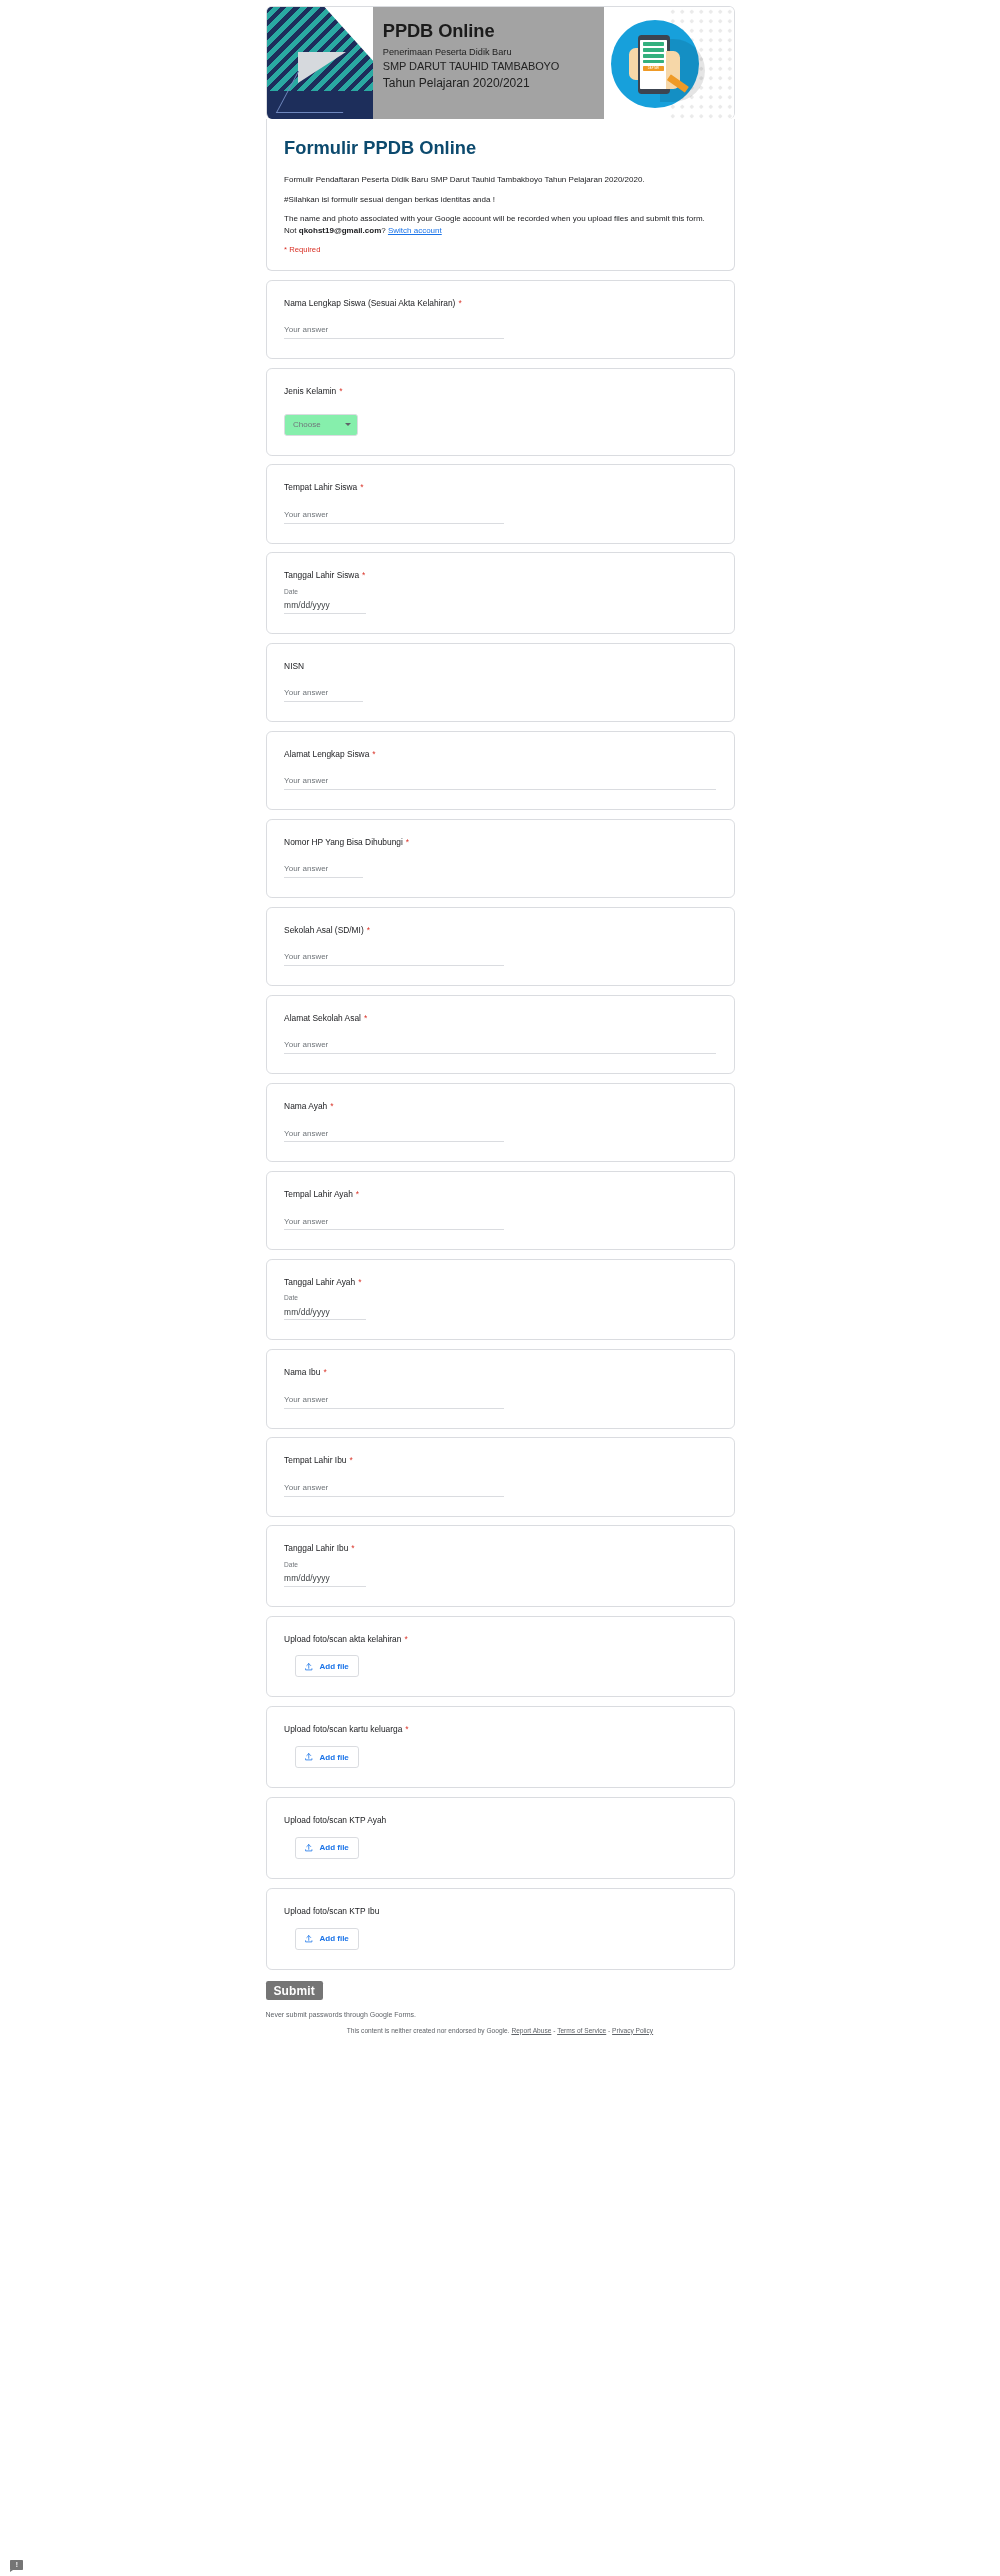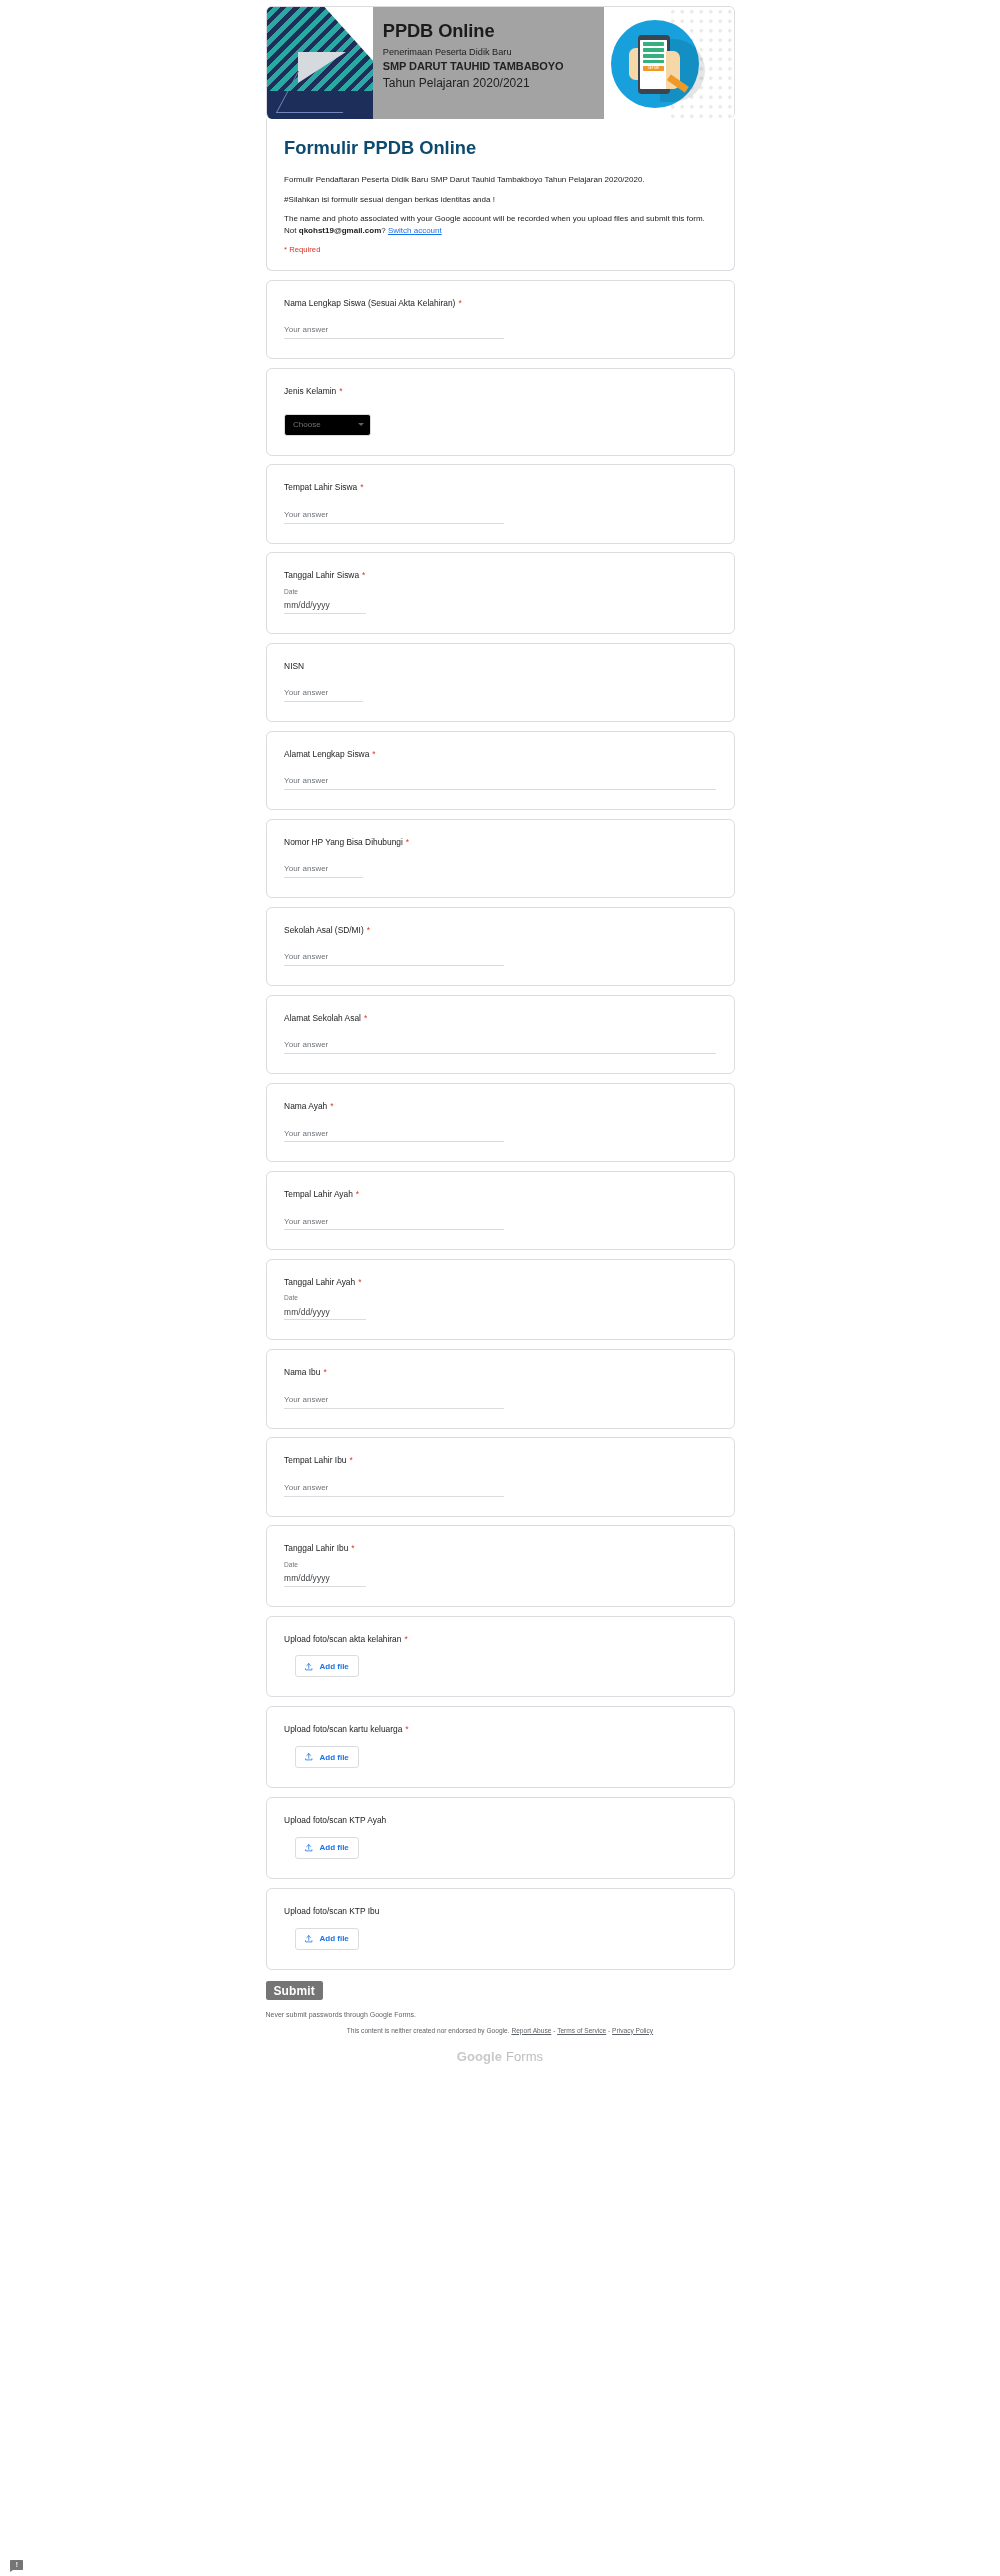--- a/index.html
+++ b/index.html
@@ -87,21 +87,21 @@
   .banner-title {
     font-size: 18.3px;
     font-weight: bold;
     color: #1b1b1b;
     letter-spacing: -0.1px;
     line-height: 1.1;
     margin-bottom: 4.4px;
     font-family: "Liberation Sans", sans-serif;
   }
   .banner-sub1 { font-size: 9.2px; color: #222; line-height: 1.45; }
-  .banner-sub2 { font-size: 11px; color: #222; line-height: 1.35; letter-spacing: -0.1px; font-weight: bold; }
+  .banner-sub2 { font-size: 11px; color: #222; line-height: 1.35; letter-spacing: -0.1px; }
   .banner-sub3 { font-size: 12px; color: #222; line-height: 1.5; }
   .banner-right {
     width: 130px;
     flex: none;
     background: #ffffff;
     position: relative;
     overflow: hidden;
   }
   .dots {
     position: absolute;
@@ -238,32 +238,32 @@
   .date-line {
     width: 82px;
     border-bottom: 0.7px solid #dadce0;
     padding-bottom: 2.9px;
     font-size: 8.4px;
     color: #3c4043;
     letter-spacing: 0.1px;
   }
 
   .select-box {
-    width: 87px;
+    width: 74px;
     height: 22px;
     border: 0.7px solid #dadce0;
     border-radius: 2.9px;
     display: flex;
     align-items: center;
     justify-content: space-between;
     padding: 0 6.6px 0 8px;
     font-size: 8px;
     color: #70757a;
     cursor: pointer;
-    background: #000000;
+    background: #86efac;
   }
   .caret {
     width: 0; height: 0;
     border-left: 3.3px solid transparent;
     border-right: 3.3px solid transparent;
     border-top: 3.7px solid #5f6368;
   }
 
   .addfile-btn {
     display: inline-flex;
@@ -521,23 +521,20 @@
         </button></div>
     </div>
 
   <div class="footer-row">
     <button class="submit-btn">Submit</button>
   </div>
   <div class="never-note">Never submit passwords through Google Forms.</div>
   <div class="legal">
     <span>This content is neither created nor endorsed by Google. </span><a>Report Abuse</a><span> - </span><a>Terms of Service</a><span> - </span><a>Privacy Policy</a>
   </div>
-  <div class="gforms">
-    <span class="g1">Google</span><span> Forms</span>
-  </div>
 </div>
 
 <div class="feedback-icon">
   <div class="bubble">
       <span class="excl">!</span>
     </div>
   <div class="tail"></div>
 </div>
 
 

